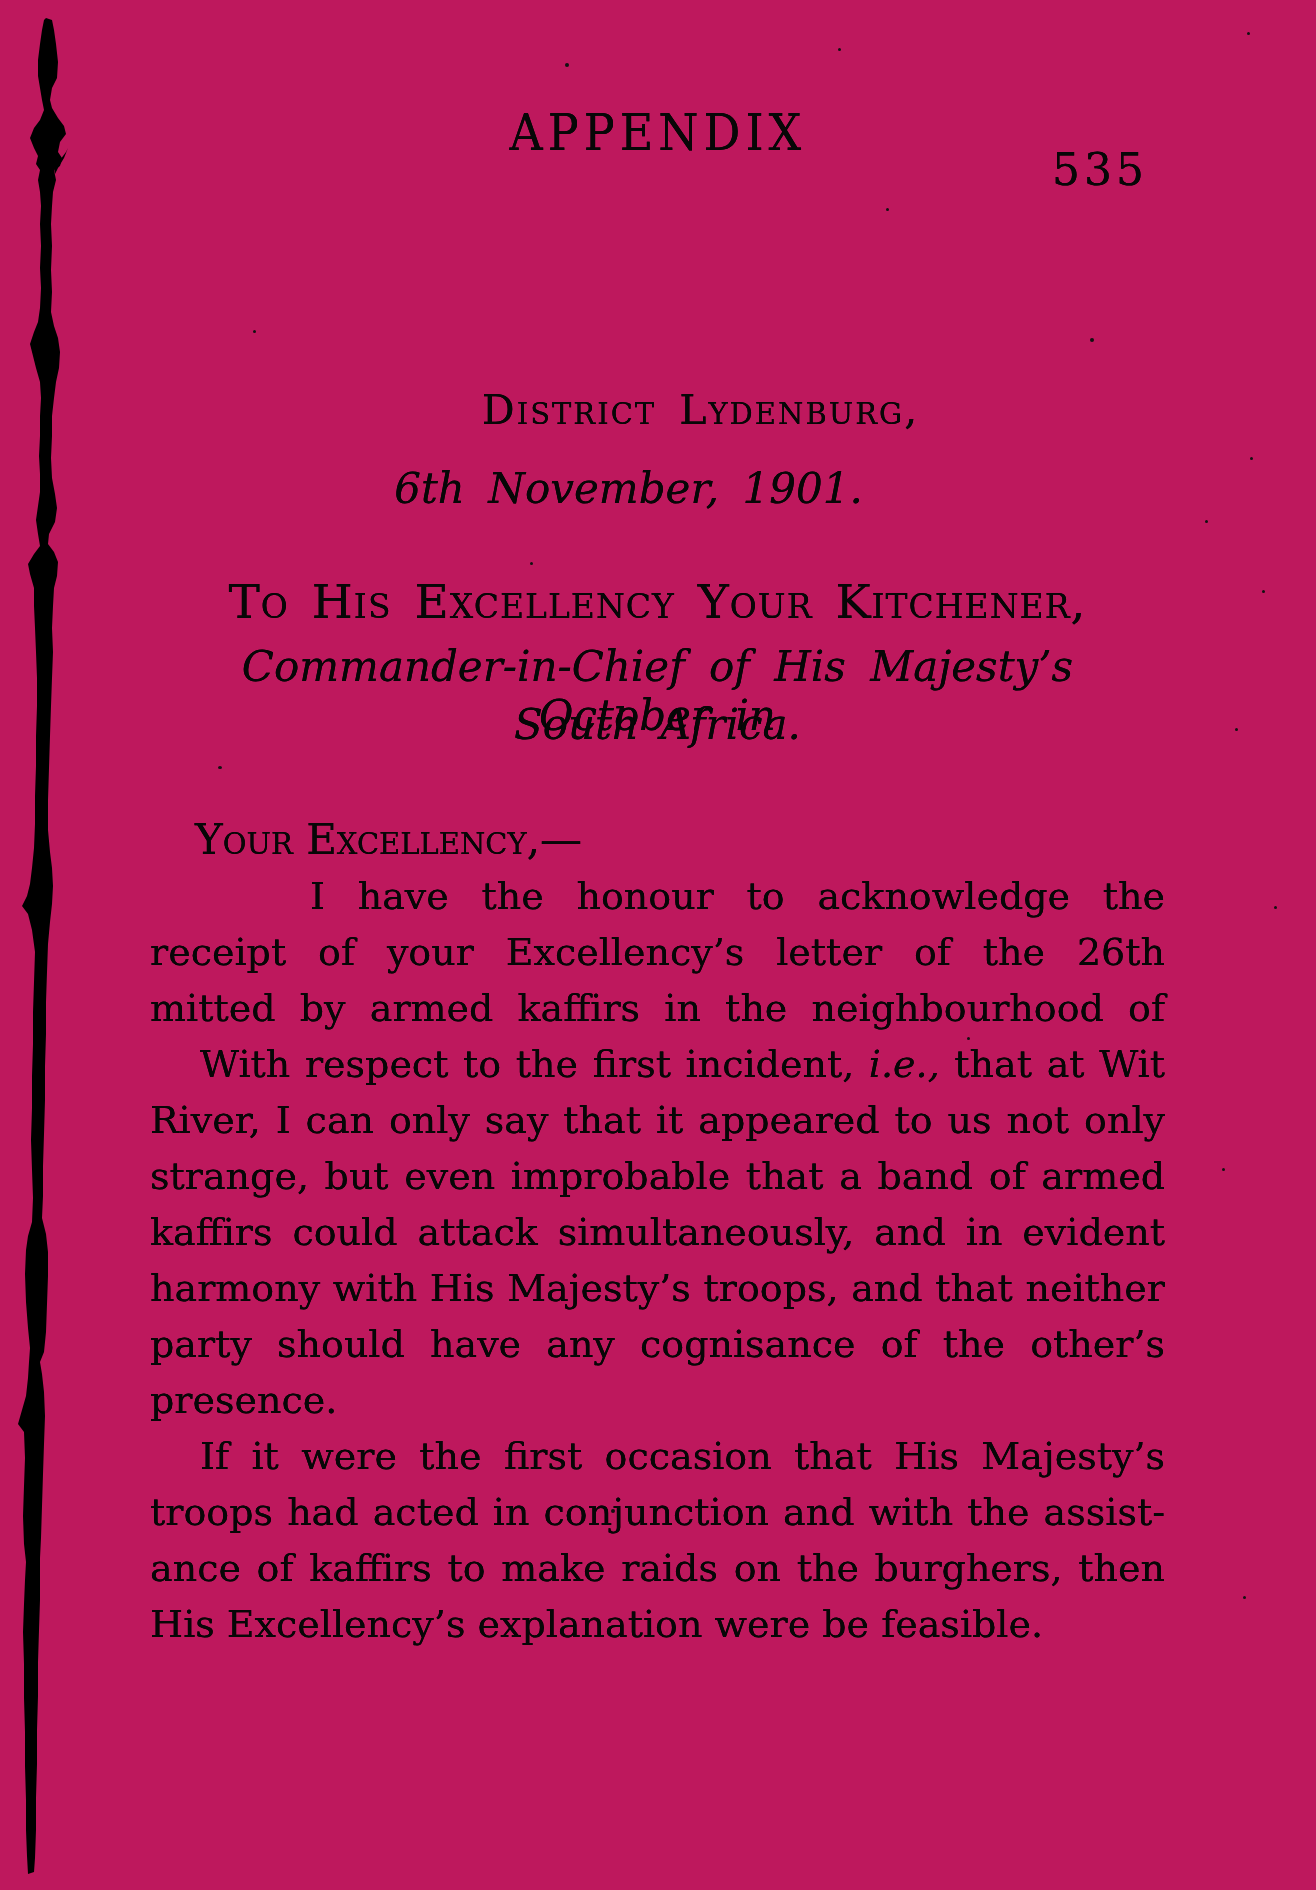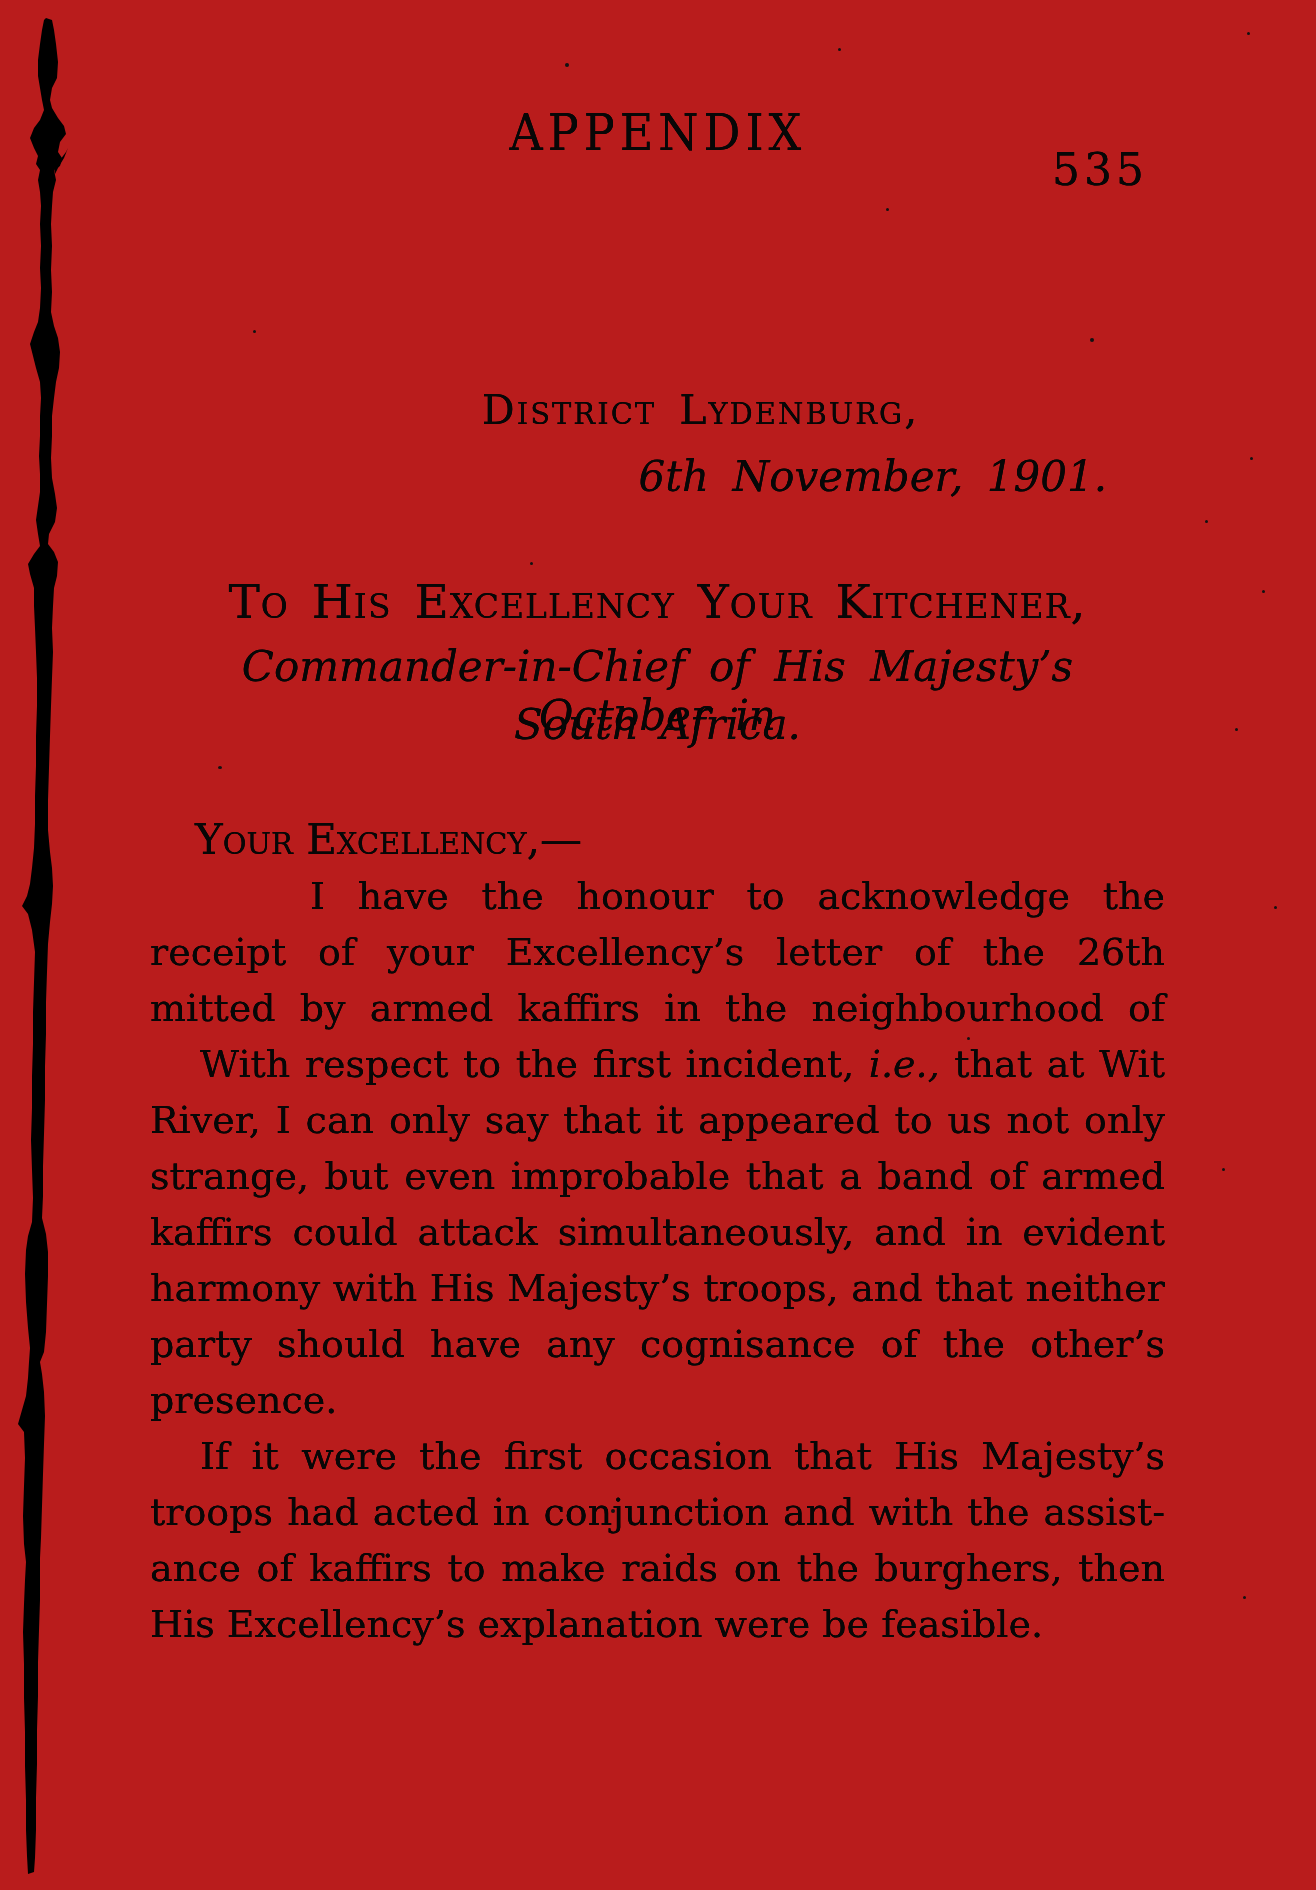--- a/index.html
+++ b/index.html
@@ -1,18 +1,18 @@
 <!DOCTYPE html>
 <html><head>
 <meta charset="utf-8">
 <style>
   html,body { margin:0; padding:0; background:#ffffff; }
   .page {
     position:relative; width:1316px; height:1890px;
-    background:#b91c1c; color:#070707; overflow:hidden;
+    background:#be185d; color:#070707; overflow:hidden;
     font-family:"DejaVu Serif", serif;
   }
   .txt { text-shadow:0 0 0.6px #000; }
 
   
   .header-title {
     position:absolute; top:106px; left:0; width:100%;
     text-align:center; font-size:46px; letter-spacing:5px;
     transform:scaleY(1.08);
   }
@@ -21,23 +21,23 @@
     font-size:44px; letter-spacing:4px;margin-top:38px;
   }
 
   
   .dateline-place {
     position:absolute; top:386px; left:193px; width:1015px;
     text-align:center; font-variant:small-caps;
     font-size:41px; letter-spacing:2px; word-spacing:8px;
   }
   .dateline-date {
-    position:absolute; top:452px; left:150px; width:1015px;
+    position:absolute; top:464px; left:150px; width:1015px;
     box-sizing:border-box; padding-right:58px;
-    text-align:right; font-style:italic; font-size:42px; word-spacing:10px;
+    text-align:center; font-style:italic; font-size:42px; word-spacing:10px;
   }
 
   
   .recipient-1 {
     position:absolute; top:574px; left:150px; width:1015px;
     text-align:center; font-variant:small-caps;
     font-size:47px; letter-spacing:1px; word-spacing:7px;
   }
   .recipient-2 {
     position:absolute; top:642px; left:150px; width:1015px;

